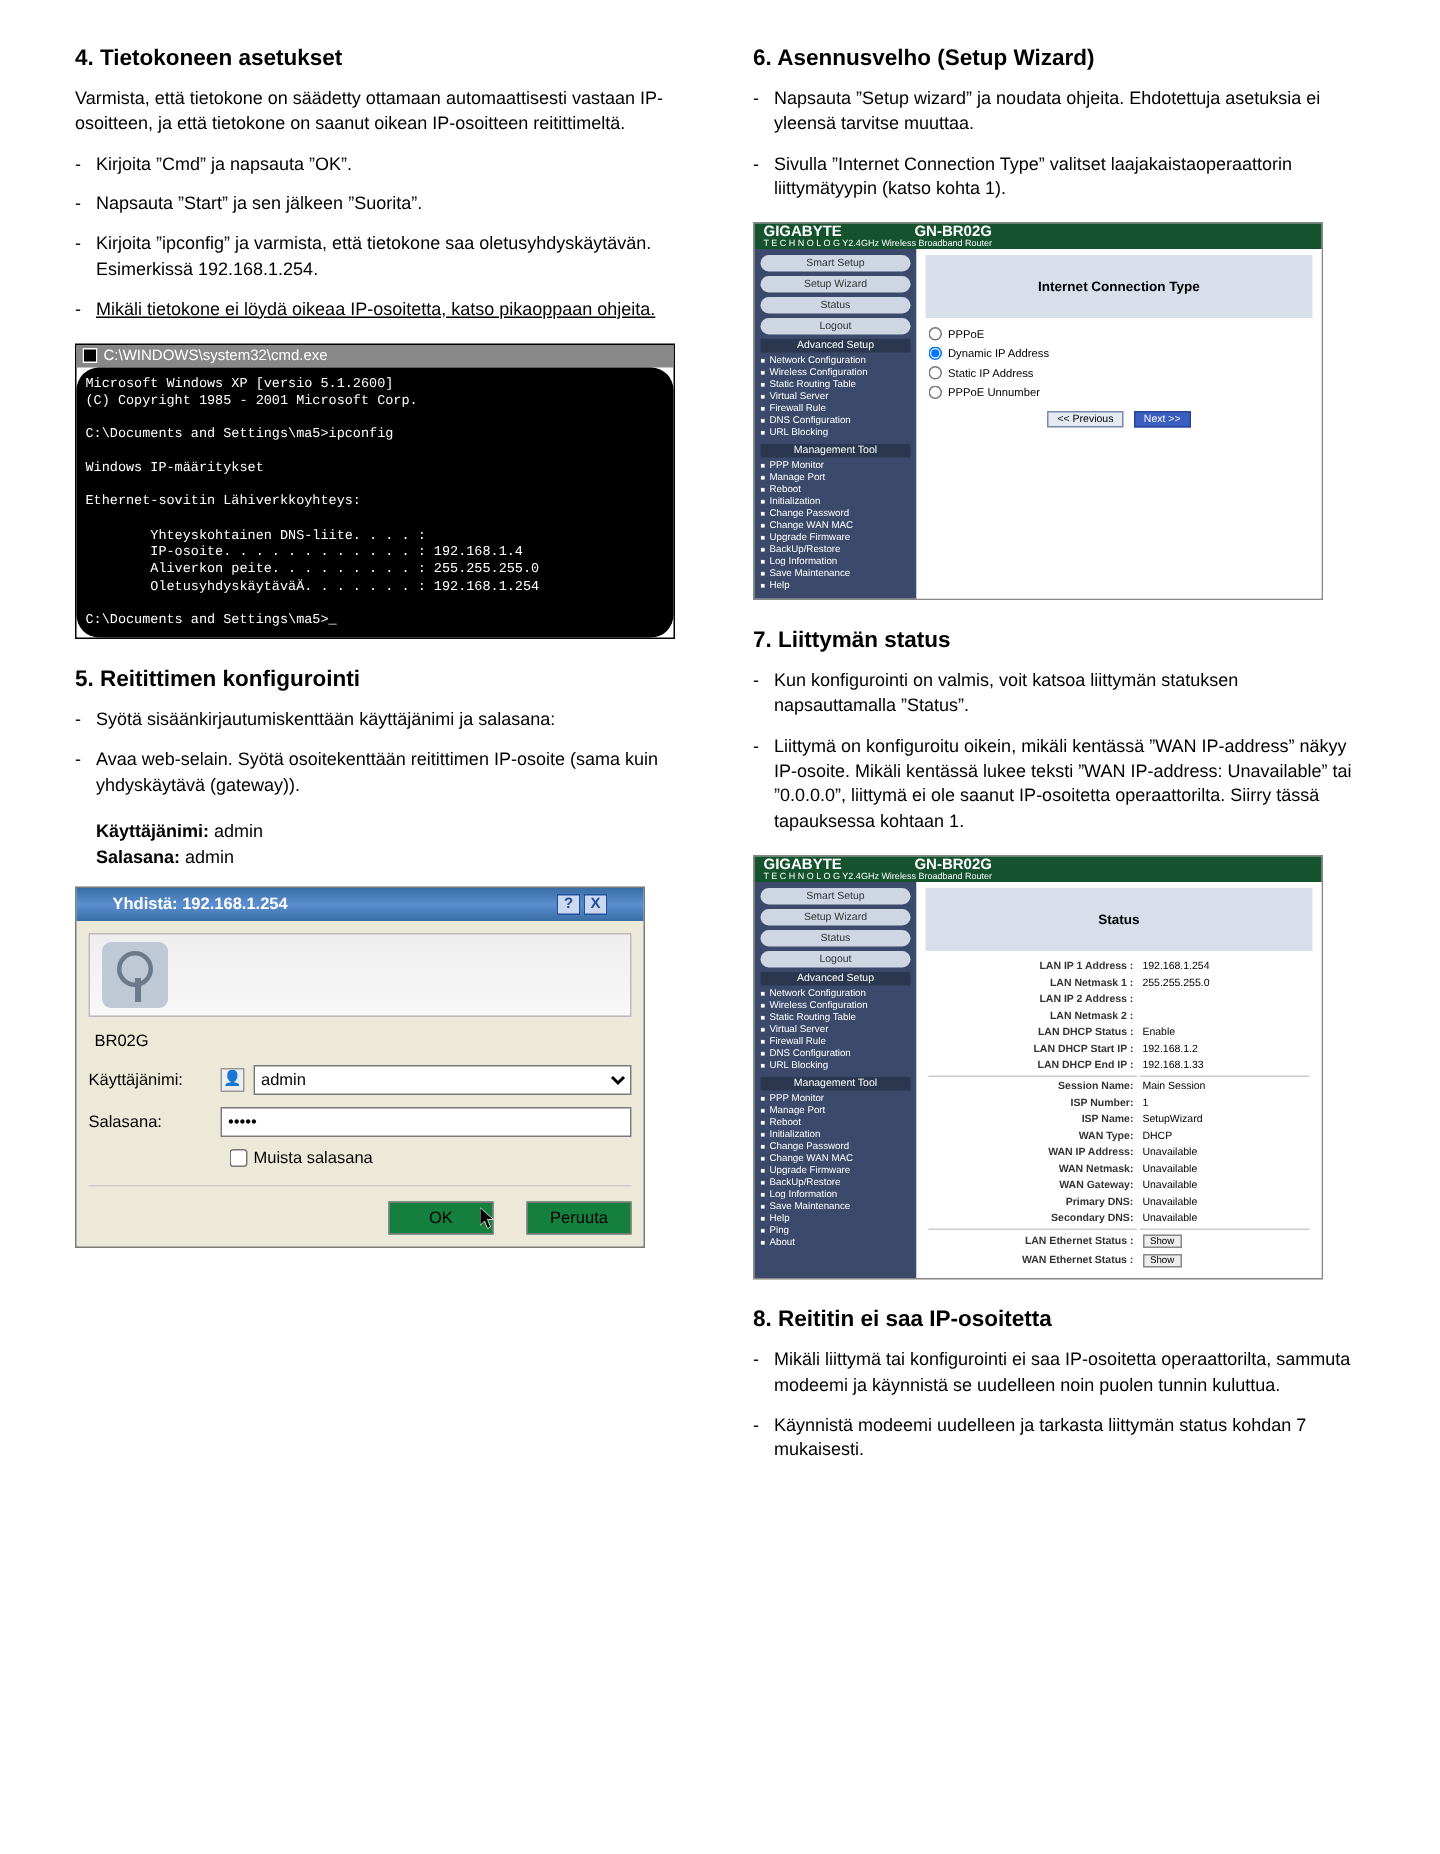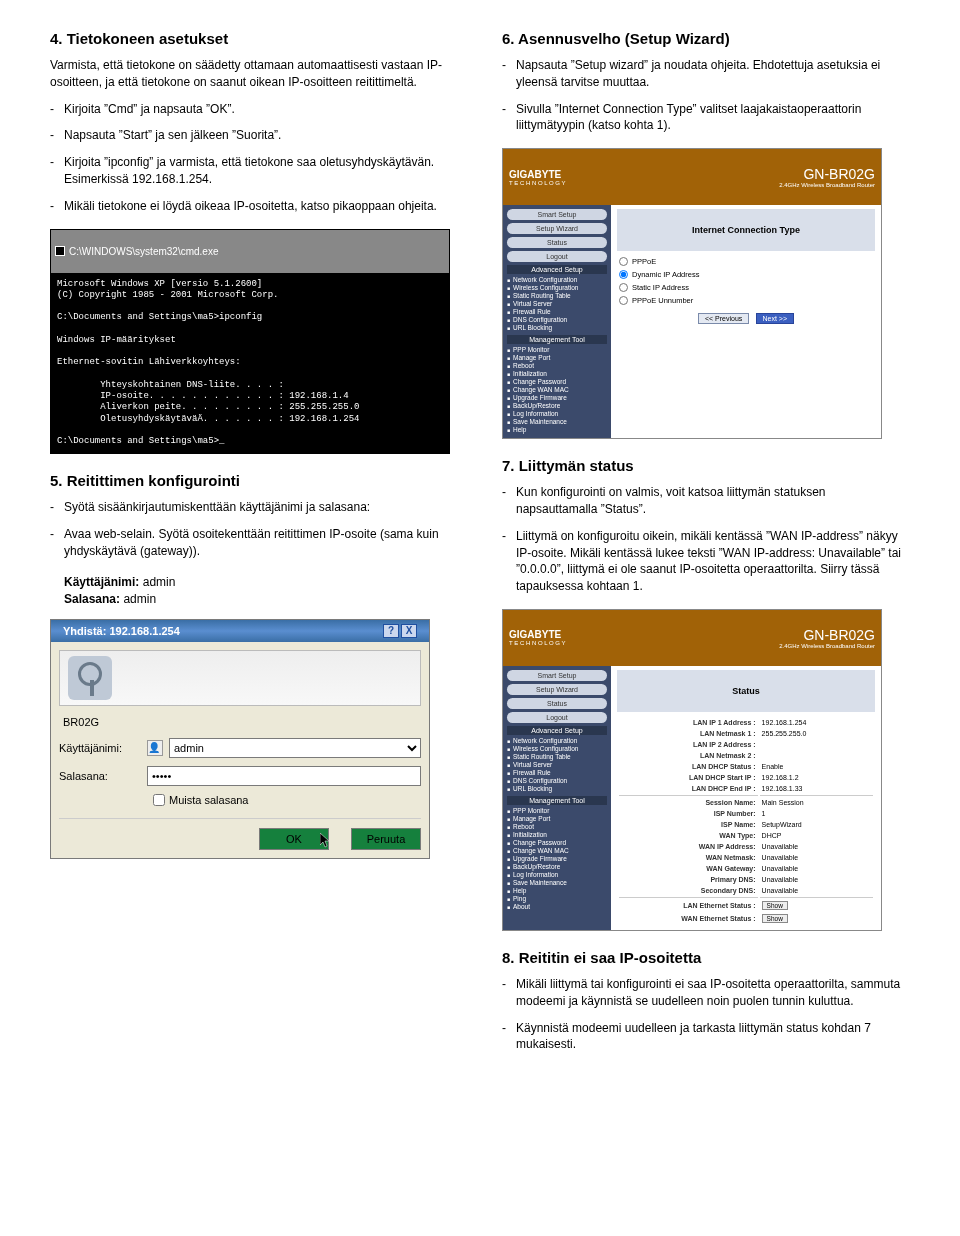--- a/index.html
+++ b/index.html
@@ -7,49 +7,49 @@
   .columns { display: flex; gap: 44px; }
   .col { flex: 1; }
   h2 { font-size: 15px; font-weight: bold; margin-bottom: 10px; }
   .intro { margin-bottom: 10px; line-height: 1.4; }
   ul { list-style: none; padding-left: 0; margin-bottom: 14px; }
   ul.dashlist li { position: relative; padding-left: 14px; margin-bottom: 10px; line-height: 1.4; }
   ul.dashlist li::before { content: "-"; position: absolute; left: 0; }
   b { font-weight: bold; }
 
   .cmdwin { border: 1px solid #000; background: #fff; margin: 10px 0 18px 0; width: 400px; }
-  .cmdwin-title { background: #888; color: #fff; font-size: 10px; padding: 16px 4px; display: flex; align-items: center; gap: 4px; }
+  .cmdwin-title { background: #888; color: #fff; font-size: 10px; padding: 2px 4px; display: flex; align-items: center; gap: 4px; }
   .cmdwin-title .ico { width: 10px; height: 10px; background: #000; border: 1px solid #fff; display: inline-block; }
-  .cmdwin-body { background: #000; color: #fff; font-family: "Courier New", monospace; font-size: 9px; padding: 6px; white-space: pre; line-height: 1.25; }
+  .cmdwin-body { background: #000; color: #fff; font-family: "Courier New", monospace; font-size: 9px; padding: 6px; white-space: pre; line-height: 1.25; border-radius: 15px; }
 
   .loginwin { width: 380px; border: 1px solid #7a7a7a; background: #ece9d8; margin: 12px 0 18px 0; font-size: 11px; }
-  .loginwin-titlebar { background: linear-gradient(#3a6ea5,#5a8ed0,#3a6ea5); color: #fff; padding: 4px 12px; display: flex; align-items: center; justify-content: space-between; font-weight: bold; }
+  .loginwin-titlebar { background: linear-gradient(#3a6ea5,#5a8ed0,#3a6ea5); color: #fff; padding: 4px 24px; display: flex; align-items: center; justify-content: space-between; font-weight: bold; }
   .loginwin-titlebar .wbtns { display: flex; gap: 2px; }
   .loginwin-titlebar .wbtn { width: 16px; height: 14px; background: #ccd8ee; border: 1px solid #2050a0; font-size: 10px; text-align: center; line-height: 12px; color: #2050a0; }
   .loginwin-body { padding: 8px; }
   .loginwin-top { height: 56px; background: linear-gradient(#eee,#f8f8f8); border: 1px solid #bbb; display: flex; align-items: center; padding: 4px; margin-bottom: 10px; }
   .keys-ico { width: 44px; height: 44px; background: #bfc9d6; border-radius: 6px; position: relative; margin-left: 4px; }
   .keys-ico::before { content: ""; position: absolute; width: 18px; height: 18px; border: 3px solid #6a7a8a; border-radius: 50%; top: 6px; left: 10px; }
   .keys-ico::after { content: ""; position: absolute; width: 4px; height: 16px; background: #6a7a8a; bottom: 4px; left: 22px; }
   .login-row { display: flex; align-items: center; margin-bottom: 8px; gap: 6px; }
   .login-row label { width: 82px; }
   .login-row input { flex: 1; height: 20px; border: 1px solid #7a7a7a; padding: 1px 4px; font-size: 11px; background: #fff; }
   .login-row select { flex: 1; height: 20px; border: 1px solid #7a7a7a; background: #fff; font-size: 11px; }
   .login-row .ico2 { width: 16px; height: 16px; border: 1px solid #999; background: #eee; font-size: 10px; text-align: center; line-height: 14px; }
   .loginwin .checkbox-row { margin-left: 94px; margin-bottom: 12px; display: flex; align-items: center; gap: 4px; }
   .loginwin .checkbox-row input { width: 12px; height: 12px; }
   .loginwin .btnrow { text-align: right; border-top: 1px solid #ccc; padding-top: 8px; }
   .loginwin .btnrow button { width: 70px; height: 22px; margin-left: 4px; border: 1px solid #7a7a7a; background: #15803d; font-size: 11px; }
   .cursor { display: inline-block; width: 12px; height: 16px; position: relative; top: 6px; left: -12px; }
   .cursor svg { width: 12px; height: 16px; }
 
   .router { border: 1px solid #888; width: 380px; font-size: 8px; margin: 10px 0 18px 0; background: #e8e8e8; }
-  .router-head { background: #a16207; color: #fff; padding: 17px 6px; display: flex; justify-content: space-between; align-items: center; }
+  .router-head { background: #14532d; color: #fff; padding: 0 6px; display: flex; justify-content: flex-start; align-items: center; }
   .router-head .brand { font-weight: bold; font-size: 10px; }
-  .router-head .model { font-size: 14px; font-weight: normal; }
+  .router-head .model { font-size: 10px; font-weight: bold; }
   .router-head .sub { font-size: 6px; }
   .router-body { display: flex; }
   .router-side { width: 108px; background: #3b4a6b; color: #fff; padding: 4px; }
   .router-side .btn { background: #cfd6e3; color: #333; text-align: center; padding: 2px; margin-bottom: 3px; border-radius: 6px; font-size: 7px; }
   .router-side .sect { background: #2a374f; color: #fff; text-align: center; padding: 1px; margin: 3px 0 2px 0; font-size: 7px; }
   .router-side .link { font-size: 6.5px; padding: 0 0 1px 6px; color: #fff; position: relative; }
   .router-side .link::before { content: "■"; position: absolute; left: 0; font-size: 5px; top: 1px; }
   .router-main { flex: 1; padding: 4px 6px; background: #fff; }
   .router-main .rt-title { background: #d9dfea; text-align: center; font-weight: bold; font-size: 9px; padding: 16px; margin-bottom: 4px; }
   .radio-row { display: flex; align-items: center; gap: 4px; padding: 2px 2px; font-size: 7.5px; }
@@ -72,21 +72,21 @@
 
 <div class="columns">
 
   <div class="col">
     <h2>4. Tietokoneen asetukset</h2>
     <p class="intro">Varmista, että tietokone on säädetty ottamaan automaattisesti vastaan IP-osoitteen, ja että tietokone on saanut oikean IP-osoitteen reitittimeltä.</p>
     <ul class="dashlist">
       <li>Kirjoita ”Cmd” ja napsauta ”OK”.</li>
       <li>Napsauta ”Start” ja sen jälkeen ”Suorita”.</li>
       <li>Kirjoita ”ipconfig” ja varmista, että tietokone saa oletusyhdyskäytävän. Esimerkissä 192.168.1.254.</li>
-      <li style="padding-left:14px;">Mikäli tietokone ei löydä oikeaa IP-osoitetta, katso pikaoppaan ohjeita.</li>
+      <li style="padding-left:14px;text-decoration:underline;">Mikäli tietokone ei löydä oikeaa IP-osoitetta, katso pikaoppaan ohjeita.</li>
     </ul>
 
     <div class="cmdwin">
       <div class="cmdwin-title">
         <span class="ico"></span>
         <span>C:\WINDOWS\system32\cmd.exe</span>
       </div>
       <div class="cmdwin-body">Microsoft Windows XP [versio 5.1.2600]
 (C) Copyright 1985 - 2001 Microsoft Corp.
 

